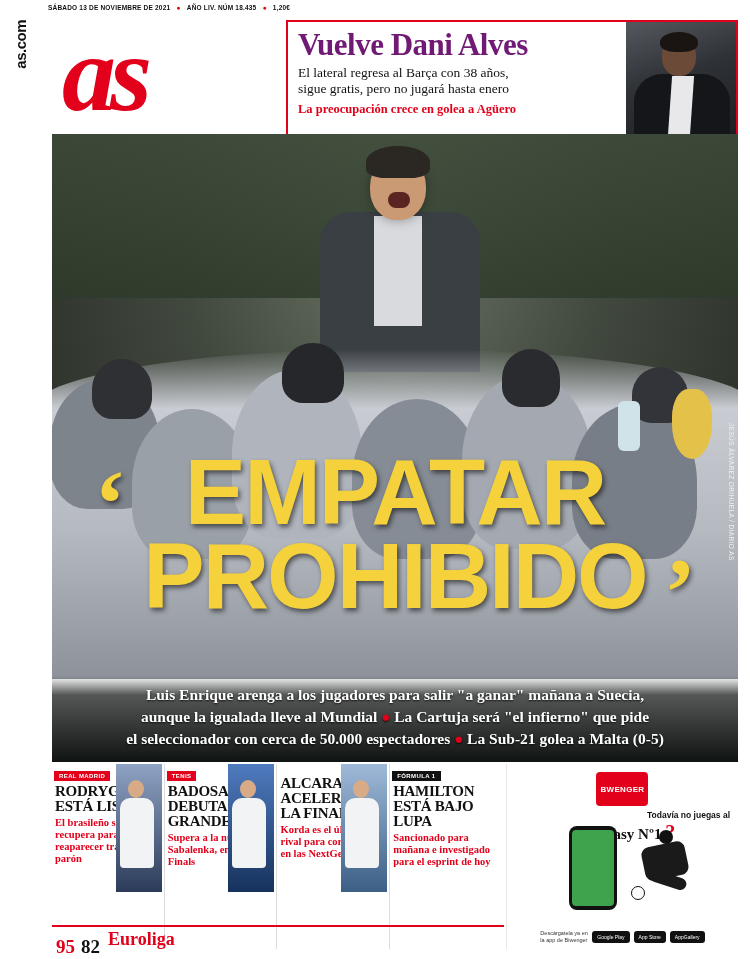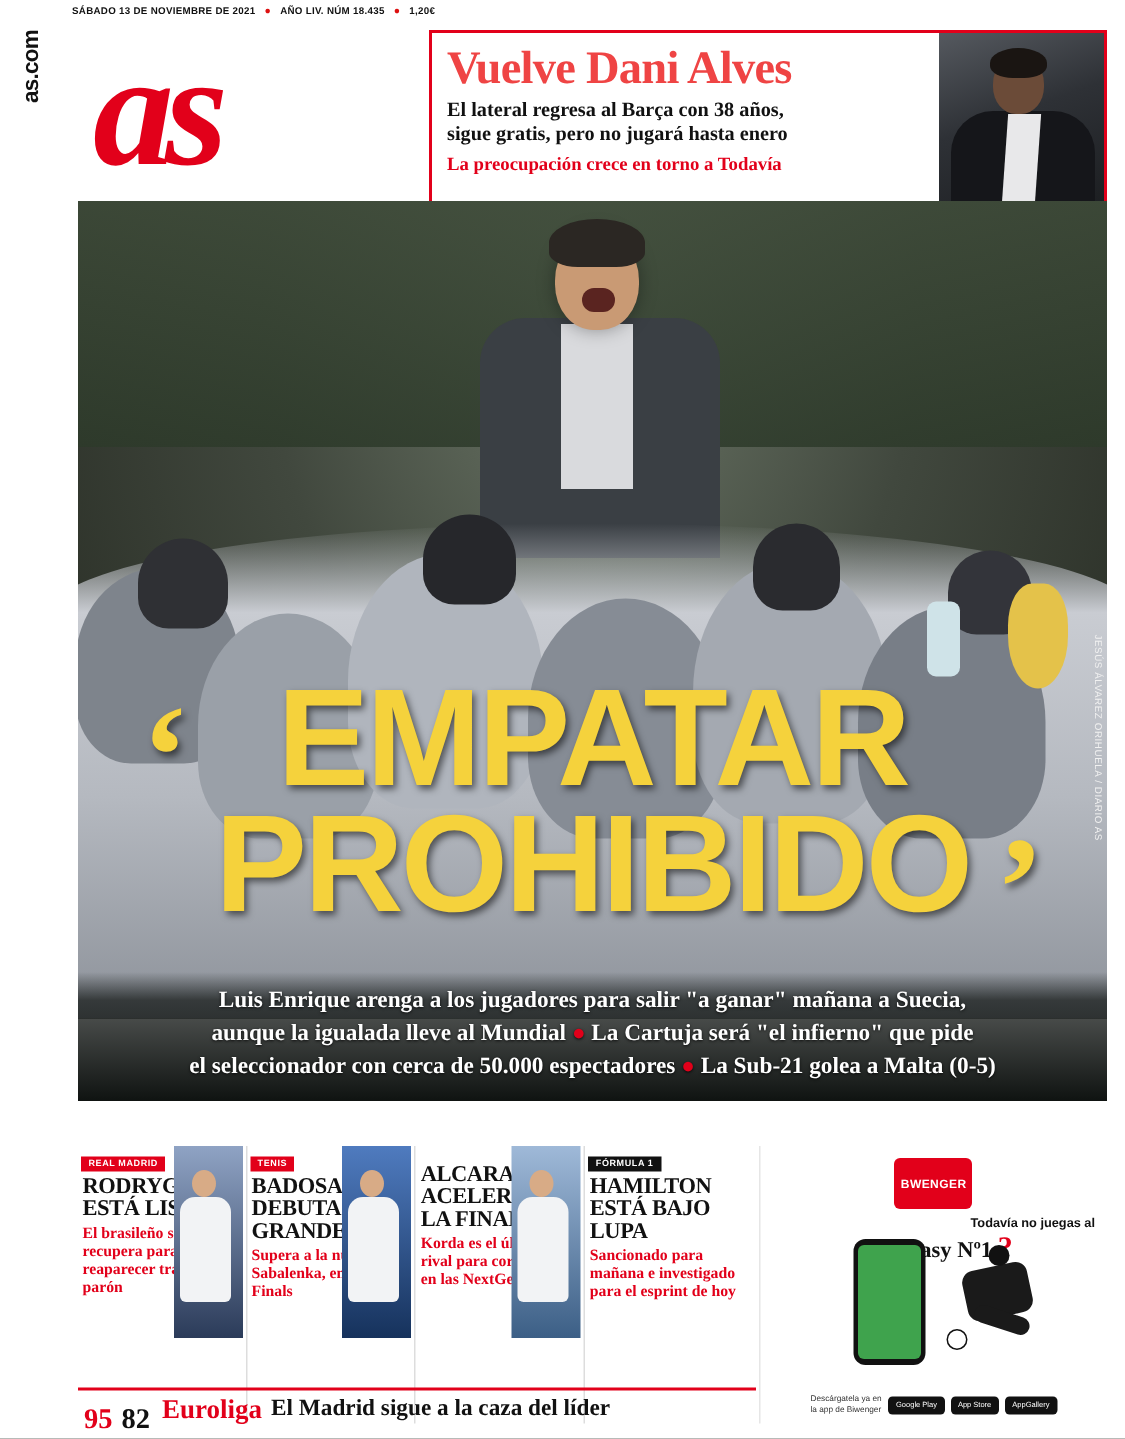--- a/index.html
+++ b/index.html
@@ -39,26 +39,26 @@
 
   .teaser {
     position: absolute; left: 286px; top: 6px;
     width: 452px; height: 124px;
     border: 2px solid #e2001a; background: #fff;
     display: flex;
   }
   .teaser-txt { flex: 1; padding: 6px 8px 4px 10px; }
   .teaser-title {
     font-family: "Liberation Serif", serif;
-    font-size: 31px; font-weight: bold; color: #ef4444; line-height: 34px;
+    font-size: 31px; font-weight: bold; color: #701a75; line-height: 34px;
     letter-spacing: -.5px; margin-bottom: 3px;
   }
   .teaser-sub {
     font-family: "Liberation Serif", serif;
-    font-size: 13.5px; font-weight: bold; color: #111; line-height: 16px;
+    font-size: 13.5px; font-weight: normal; color: #111; line-height: 16px;
   }
   .teaser-red {
     font-family: "Liberation Serif", serif;
     font-size: 12.5px; font-weight: bold; color: #e2001a;
     line-height: 15px; margin-top: 5px;
   }
   .teaser-photo {
     width: 110px; background: linear-gradient(160deg,#55595f 0%,#2e3136 45%,#1b1d20 100%);
     position: relative; overflow: hidden;
   }
@@ -143,21 +143,21 @@
   .quote-open, .quote-close {
     position: absolute; color: #f5d23c; font-family: "Liberation Serif", serif;
     font-size: 96px; font-weight: bold; line-height: 60px;
     text-shadow: 2px 3px 5px rgba(0,0,0,.55);
   }
   .quote-open { left: 42px; top: 24px; }
   .quote-close { right: 42px; top: 112px; }
 
   
   .subhead {
-    position: absolute; left: 52px; top: 648px; width: 686px; height: 86px;
+    position: absolute; left: 52px; top: 676px; width: 686px; height: 86px;
     padding: 8px 14px 0 14px;
     text-align: center;
     background: linear-gradient(180deg, rgba(25,30,28,.0) 0%, rgba(18,22,20,.72) 22%, #0f1311 100%);
     color: #fff; z-index: 6;
   }
   .subhead p {
     font-family: "Liberation Serif", serif;
     font-weight: bold; font-size: 15.5px; line-height: 22px;
     text-shadow: 0 1px 2px rgba(0,0,0,.8);
   }
@@ -275,21 +275,21 @@
     <div class="asdotcom">as.com</div>
     <div class="aslogo">
       <span class="as-text">as</span>
     </div>
 
     <div class="teaser">
       <div class="teaser-txt">
         <div class="teaser-title">Vuelve Dani Alves</div>
         <div class="teaser-sub">El lateral regresa al Barça con 38 años,</div>
         <div class="teaser-sub">sigue gratis, pero no jugará hasta enero</div>
-        <div class="teaser-red">La preocupación crece en torno a Todavía</div>
+        <div class="teaser-red">La preocupación crece en golea a Agüero</div>
       </div>
       <div class="teaser-photo">
         <div class="body"></div>
         <div class="shirt"></div>
         <div class="head"></div>
         <div class="hair"></div>
       </div>
     </div>
   </div>
 
@@ -404,16 +404,15 @@
         <div class="store">App Store</div>
         <div class="store">AppGallery</div>
       </div>
     </div>
   </div>
 
   <div class="euro">
     <span class="score">95</span>
     <span class="score b">82</span>
     <span class="name">Euroliga</span>
-    <span class="desc">El Madrid sigue a la caza del líder</span>
   </div>
 
 </div>
 
 </body></html>

